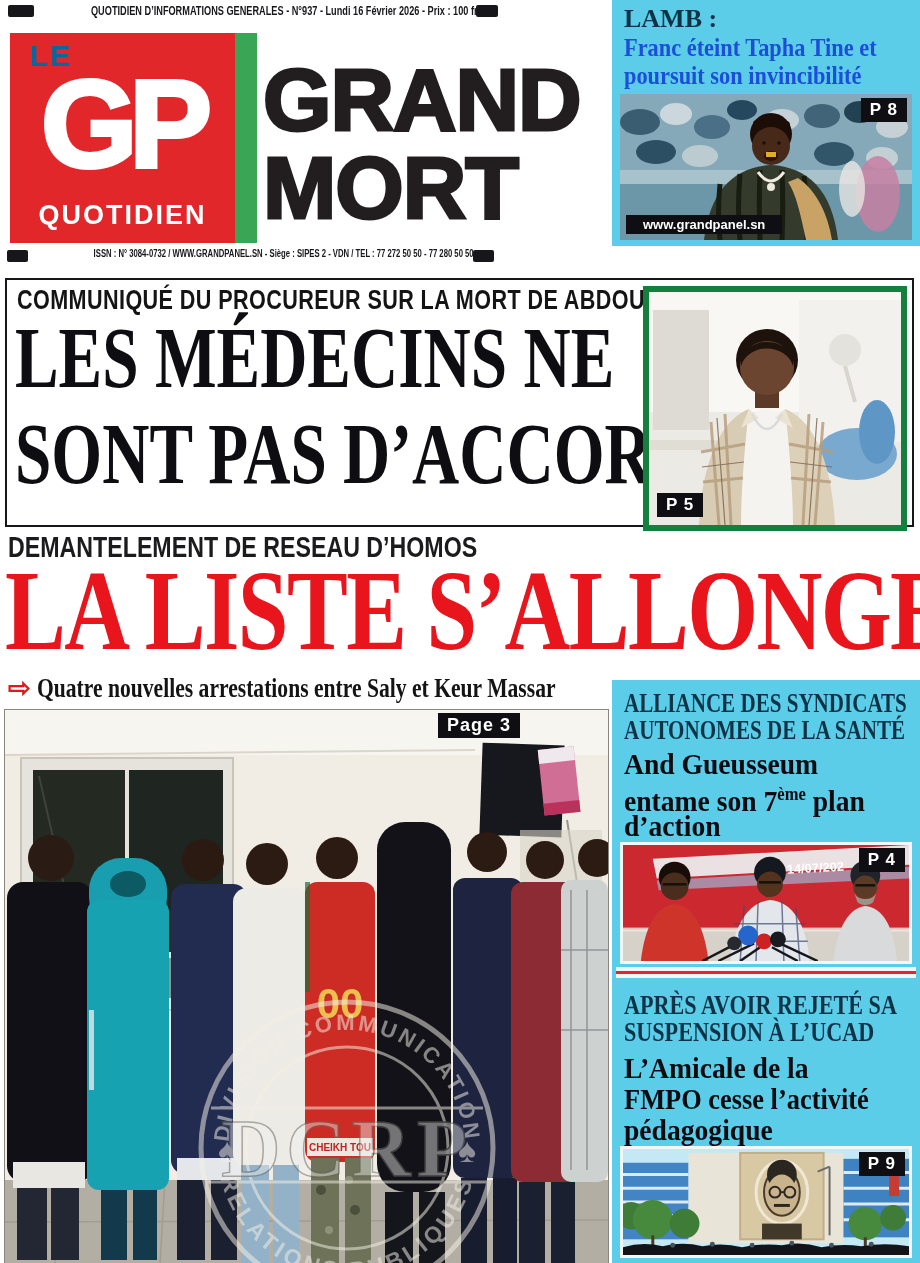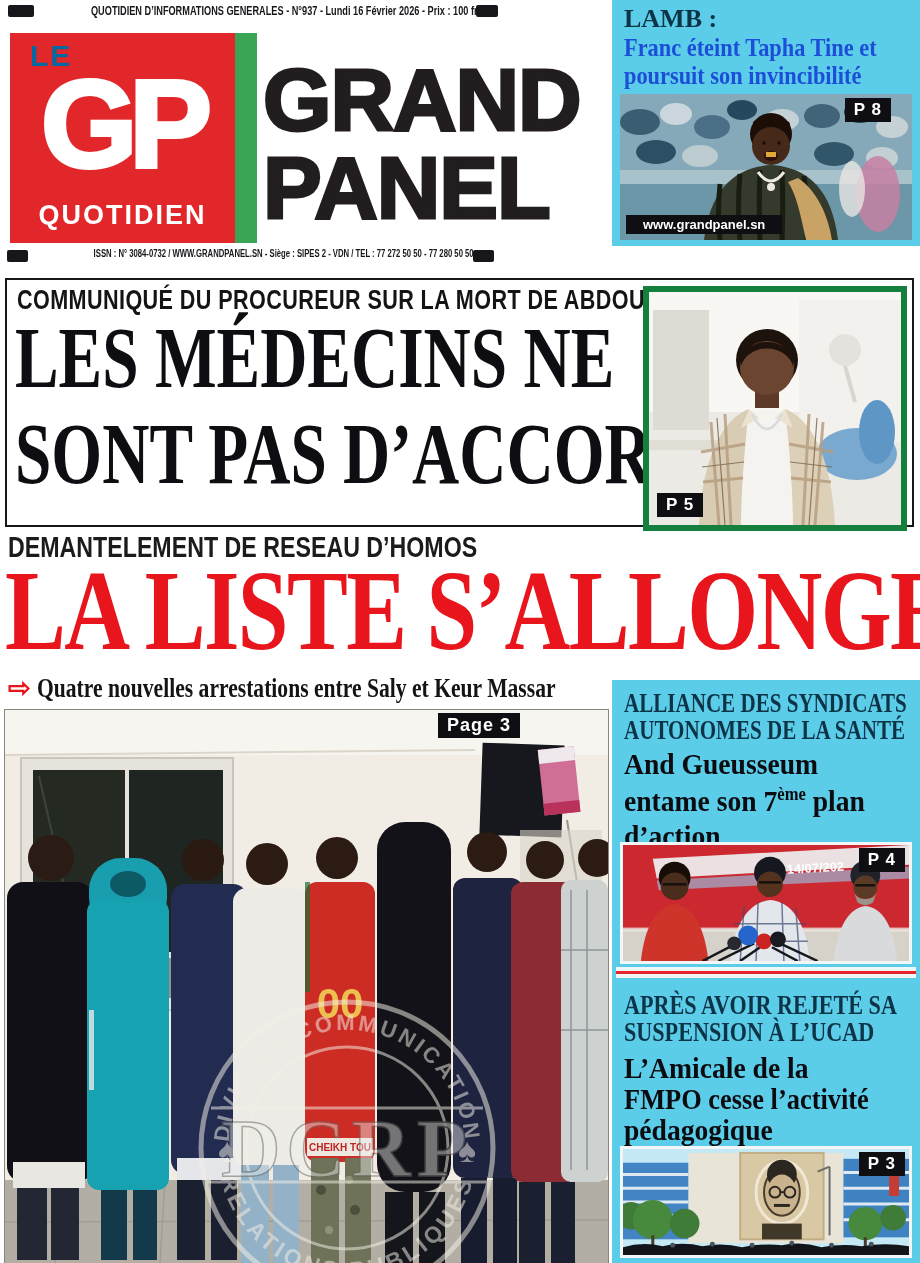--- a/index.html
+++ b/index.html
@@ -68,21 +68,21 @@
   <div class="abs logo">
     <div class="logo-red"></div>
     <div class="logo-green"></div>
     <div class="logo-le">LE</div>
     <div class="logo-gp">GP</div>
     <div class="logo-q">QUOTIDIEN</div>
   </div>
 
   <div class="abs bigtitle">
     <div>GRAND</div>
-    <div>PANEL</div>
+    <div>MORT</div>
   </div>
 
   <div class="bar" style="left:7px;top:250px;width:21px;"></div>
   <div class="abs issnline">
     <span class="cxc" style="transform:scaleX(.67);">ISSN : N° 3084-0732 / WWW.GRANDPANEL.SN - Siège : SIPES 2 - VDN / TEL : 77 272 50 50 - 77 280 50 50</span>
   </div>
   <div class="bar" style="left:473px;top:250px;width:21px;"></div>
 
   <div class="abs topstory">
     <div class="ts-kicker serif">LAMB :</div>
@@ -124,21 +124,21 @@
           <circle cx="157" cy="26" r="4" fill="#1c0e07"></circle>
             <circle cx="166" cy="31" r="4" fill="#1c0e07"></circle>
           <circle cx="144" cy="49" r="1.8" fill="#1c0e07"></circle>
             <circle cx="159" cy="49" r="1.8" fill="#1c0e07"></circle>
           <ellipse cx="151" cy="62" rx="7" ry="5" fill="#2a1208"></ellipse>
           <rect x="146" y="58" width="10" height="5" fill="#e2aa32"></rect>
           <path d="M138,78 Q151,96 164,78" stroke="#efe9de" stroke-width="3" fill="none"></path>
           <circle cx="151" cy="93" r="4" fill="#efe9de"></circle>
         </g>
       </svg>
-      <div class="badge" style="right:21px;top:4px;margin-left:36px;">P 8</div>
+      <div class="badge" style="right:5px;top:4px;margin-left:36px;">P 8</div>
       <div class="sitebadge">www.grandpanel.sn</div>
     </div>
   </div>
 
   <div class="abs leadbox">
     <div class="lead-kicker"><span class="cx" style="transform:scaleX(.8);">COMMUNIQUÉ DU PROCUREUR SUR LA MORT DE ABDOULAYE BA</span></div>
     <div class="lead-h serif" style="top:30px;"><span class="cx" style="transform:scaleX(.76);">LES MÉDECINS NE</span></div>
     <div class="lead-h serif" style="top:126px;"><span class="cx" style="transform:scaleX(.76);">SONT PAS D’ACCORD</span></div>
     <div class="photo leadphoto">
       <svg viewBox="0 0 252 233" preserveAspectRatio="none">
@@ -310,21 +310,21 @@
     <div class="badge pg3badge">Page 3</div>
   </div>
 
   <div class="abs rightcol">
 
     <div class="rc-k serif" style="top:10px;"><span class="cx" style="transform:scaleX(.78);">ALLIANCE DES SYNDICATS</span></div>
     <div class="rc-k serif" style="top:37px;"><span class="cx" style="transform:scaleX(.78);">AUTONOMES DE LA SANTÉ</span></div>
 
     <div class="rc-h serif" style="top:68px;"><span class="cx" style="transform:scaleX(.92);">And Gueusseum</span></div>
     <div class="rc-h serif" style="top:99px;"><span class="cx" style="transform:scaleX(.92);"><span>entame son 7</span><sup>ème</sup><span> plan</span></span></div>
-    <div class="rc-h serif" style="top:140px;text-align:center;"><span class="cx" style="transform:scaleX(.92);">d’action</span></div>
+    <div class="rc-h serif" style="top:130px;text-align:center;"><span class="cx" style="transform:scaleX(.92);">d’action</span></div>
 
     <div class="abs photo rc-photo" style="top:162px;height:122px;">
       <svg viewBox="0 0 288 118" preserveAspectRatio="none">
         <rect width="288" height="86" fill="#cc2830"></rect>
         <polygon points="30,14 288,0 288,20 34,34" fill="#eef0f2" opacity=".92"></polygon>
         <polygon points="34,36 288,22 288,34 36,46" fill="#9db4d4" opacity=".7"></polygon>
         <text x="150" y="30" font-family="Liberation Sans, sans-serif" font-size="13" font-weight="bold" fill="#ffffff" transform="rotate(-3 150 30)">di 14/07/202</text>
         <rect y="84" width="288" height="6" fill="#eceae4" opacity=".8"></rect>
         <rect y="88" width="288" height="30" fill="#d6d2ca"></rect>
         <g>
@@ -428,17 +428,17 @@
         <g>
           <path d="M0,108 L0,100 Q20,94 40,99 Q60,94 80,99 Q100,95 120,100 Q140,96 160,98 Q180,94 200,100 Q220,96 240,99 Q264,95 288,99 L288,108 Z" fill="#131419"></path>
           <circle cx="50" cy="98" r="2.5" fill="#46525e"></circle>
             <circle cx="90" cy="97" r="2.5" fill="#46525e"></circle>
           <circle cx="130" cy="98" r="2.5" fill="#46525e"></circle>
             <circle cx="170" cy="96" r="2.5" fill="#46525e"></circle>
           <circle cx="210" cy="98" r="2.5" fill="#46525e"></circle>
             <circle cx="250" cy="97" r="2.5" fill="#46525e"></circle>
         </g>
       </svg>
-      <div class="badge" style="right:4px;top:3px;">P 3</div>
+      <div class="badge" style="right:4px;top:3px;">P 9</div>
     </div>
   </div>
 
 </div>
 
 </body></html>

